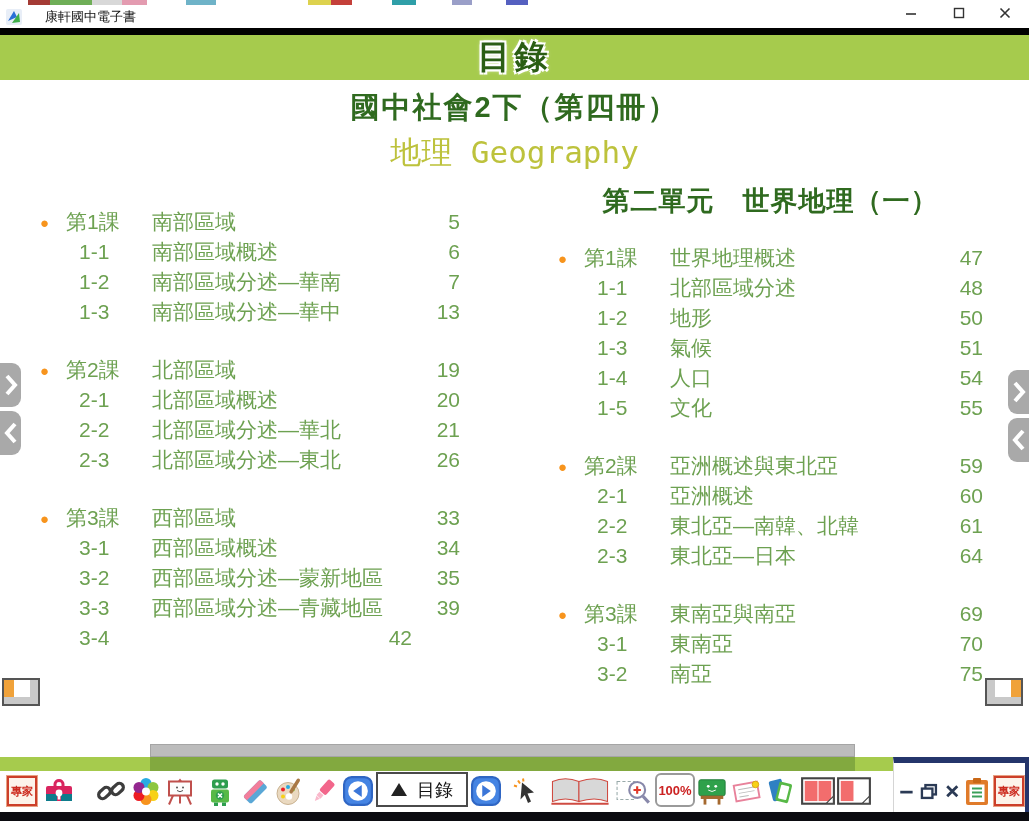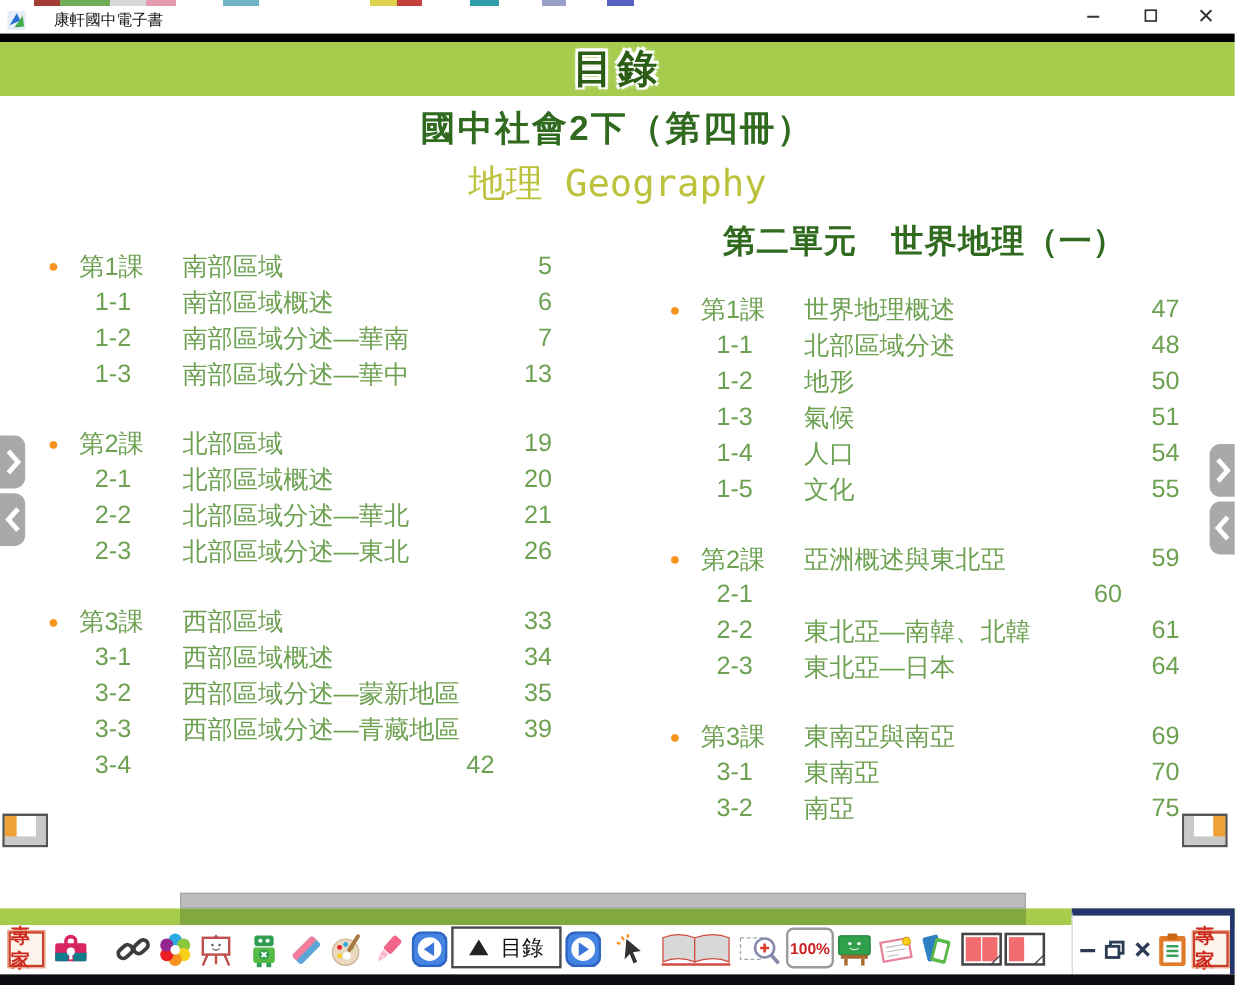--- a/index.html
+++ b/index.html
@@ -74,21 +74,21 @@
   
   #toolbar-bg { position:absolute; left:0; top:771px; width:894px; height:41px; background:#fff; }
   #toolbar-right-panel { position:absolute; left:893px; top:757px; width:132px; height:55px;
                          background:#fff; border-top:6px solid #24356b; border-left:1px solid #d5d5d5; }
   #window-right-edge { position:absolute; left:1025px; top:757px; width:4px; height:55px; background:#24356b; }
   #bottom-black { position:absolute; left:0; top:812px; width:1029px; height:9px; background:#0b0b10; }
 
   .tbicon { position:absolute; top:776px; width:30px; height:30px; cursor:pointer; z-index:5;
             display:flex; align-items:center; justify-content:center; }
   .expert-badge { width:32px; height:30px; border:2px solid #cc3f2a; outline:1px solid #e8a184;
-                  background:#fdf3ea; color:#cc2a1e; font-size:16px; font-weight:bold;
+                  background:#fdf3ea; color:#cc2a1e; font-size:11px; font-weight:bold;
                   display:flex; align-items:center; justify-content:center; letter-spacing:0; }
   #page-indicator { position:absolute; left:376px; top:772px; width:92px; height:35px; background:#fff;
                     border:2px solid #4a4a4a; display:flex; align-items:center; justify-content:center;
                     gap:10px; cursor:pointer; z-index:5; }
   #page-indicator .tri-up { width:0; height:0; border-left:8px solid transparent;
                     border-right:8px solid transparent; border-bottom:13px solid #222; }
   #page-indicator .pi-label { font-size:18px; color:#111; }
   #zoom-100 { position:absolute; left:655px; top:773px; width:40px; height:34px; background:#fff;
               border:2px solid #9a9a9a; border-radius:6px; color:#cc2222; font-weight:bold; font-size:13px;
               display:flex; align-items:center; justify-content:center; cursor:pointer; z-index:5; }
@@ -264,20 +264,21 @@
         <div class="toc-section">
           <div class="toc-row">
             <span class="cell bullet">●</span>
             <span class="cell label">第2課</span>
             <span class="cell title">亞洲概述與東北亞</span>
             <span class="cell page">59</span>
           </div>
           <div class="toc-row">
             <span class="cell bullet"></span>
             <span class="cell label sub">2-1</span>
+            <span class="cell title">亞洲概述</span>
             <span class="cell page">60</span>
           </div>
           <div class="toc-row">
             <span class="cell bullet"></span>
             <span class="cell label sub">2-2</span>
             <span class="cell title">東北亞—南韓、北韓</span>
             <span class="cell page">61</span>
           </div>
           <div class="toc-row">
             <span class="cell bullet"></span>

